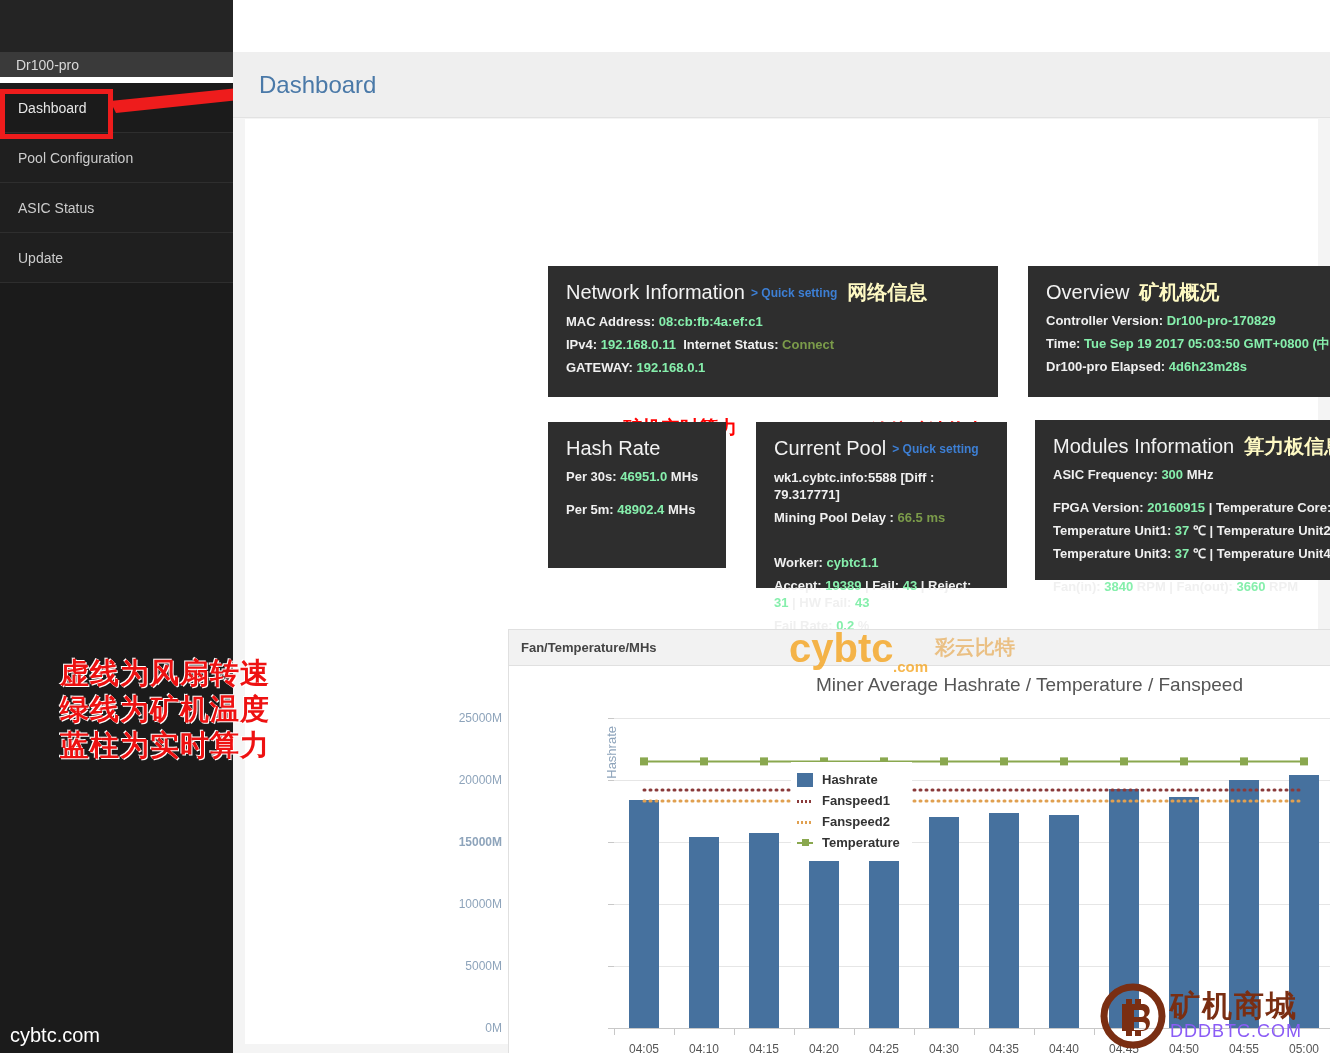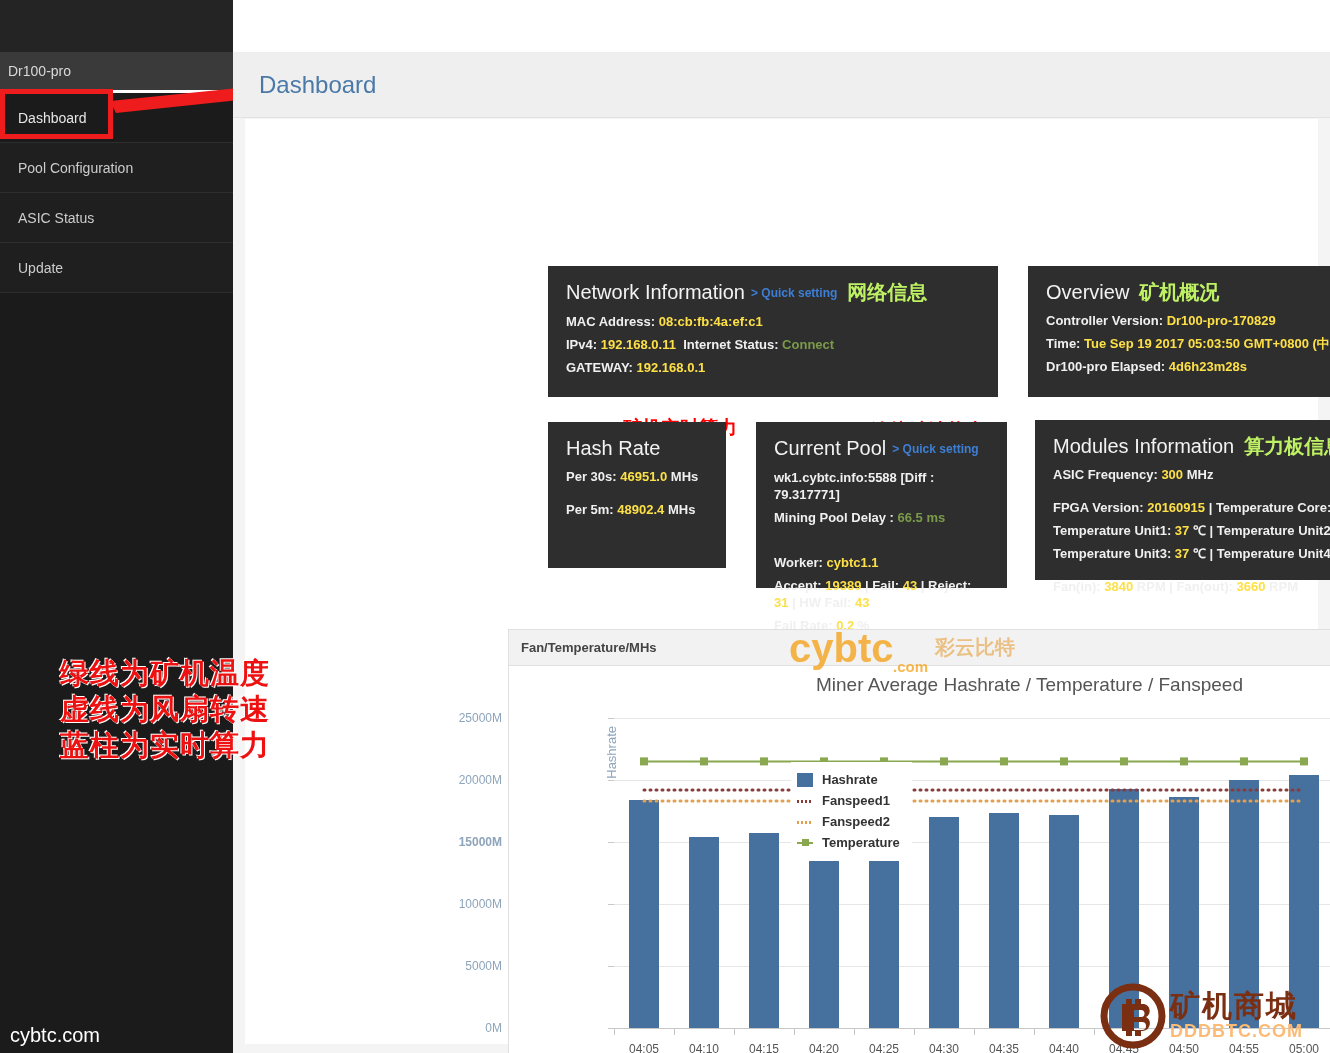--- a/index.html
+++ b/index.html
@@ -12,23 +12,23 @@
     position:relative;
   }
 
   
   #topstrip { position:absolute; left:0; top:0; width:1330px; height:52px; background:#242424; }
   #topstrip-right { position:absolute; left:233px; top:0; width:1097px; height:52px; background:#ffffff; }
 
   
   #sidebar { position:absolute; left:0; top:52px; width:233px; height:1001px; background:#1b1b1b; }
   .brand {
-    height:41px; background:#3a3a3a; color:#d8d8d8;
-    font-size:14px; display:flex; align-items:center; padding-left:8px;
-    border-bottom:3px solid #ffffff;
+    height:31px; background:#3a3a3a; color:#d8d8d8;
+    font-size:14px; display:flex; align-items:center; padding-left:16px;
+    border-bottom:6px solid #ffffff;
   }
   .navitem {
     height:50px; color:#ccc; font-size:14px;
     display:flex; align-items:center; padding-left:18px;
     border-bottom:1px solid #2e2e2e; background:#1f1f1f;
   }
   .navitem.active { background:#1b1b1b; color:#e6e6e6; }
   #navbox {
     position:absolute; left:0px; top:89px; width:113px; height:50px;
     border:5px solid #ee1c1c; pointer-events:none;
@@ -45,23 +45,23 @@
     height:66px; background:#efefef; border-bottom:1px solid #e2e2e2;
     display:flex; align-items:center; padding-left:26px;
   }
   #pagehead .t { font-size:24px; color:#4a79a8; font-weight:400; }
   #content { position:absolute; left:12px; top:67px; width:1073px; height:925px; background:#ffffff; }
 
   
   .panel { position:absolute; background:#2e2e2e; color:#fff; padding:14px 18px 10px 18px; }
   .ph { font-size:20px; font-weight:400; color:#f2f2f2; margin:0 0 8px 0; line-height:24px; }
   .ph .qs { font-size:12px; color:#3d7fd4; font-weight:bold; vertical-align:2px; margin-left:6px; }
-  .ph .cn { color:#bef264; font-weight:bold; font-size:20px; margin-left:10px; vertical-align:0px; }
+  .ph .cn { color:#fef9c3; font-weight:bold; font-size:20px; margin-left:10px; vertical-align:0px; }
   .row { font-size:13px; font-weight:bold; line-height:17px; margin:6px 0; color:#f0f0f0; }
-  .v { color:#fde047; font-weight:bold; }
+  .v { color:#86efac; font-weight:bold; }
   .vg { color:#7b9b4a; font-weight:bold; }
 
   #p-net { left:303px; top:147px; width:450px; height:131px; }
   #p-over { left:783px; top:147px; width:455px; height:131px; }
   #p-hash { left:303px; top:303px; width:178px; height:146px; }
   #p-pool { left:511px; top:303px; width:251px; height:166px; }
   #p-mod  { left:790px; top:301px; width:454px; height:160px; }
 
   .cn-float { position:absolute; color:#ff0000; font-weight:bold; font-size:19px; white-space:nowrap; }
   #cn-hash { left:378px; top:296px; }
@@ -118,21 +118,21 @@
   
   #annot {
     position:absolute; left:60px; top:655px; font-size:29px; font-weight:bold;
     color:#ee1111; line-height:36px; white-space:nowrap; letter-spacing:1px;
     text-shadow:1px 1px 0 #fff, -1px -1px 0 #fff;
   }
 
   
   #wm-logo { position:absolute; right:4px; bottom:2px; width:226px; height:70px; }
   .logo-cn { font-size:30px; font-weight:bold; color:#7a2e12; letter-spacing:2px; line-height:30px; }
-  .logo-en { font-size:18px; font-weight:bold; color:#fdba74; letter-spacing:1px; line-height:20px; }
+  .logo-en { font-size:18px; font-weight:normal; color:#8b5cf6; letter-spacing:1px; line-height:20px; }
 </style>
 </head>
 <body>
 
 <div id="topstrip">
   <div id="topstrip-right"></div>
 </div>
 
 <div id="sidebar">
   <div class="brand">Dr100-pro</div>
@@ -418,22 +418,22 @@
 
     <svg id="wm-cybtc" viewBox="0 0 250 55">
       <text x="4" y="38" font-family="Liberation Sans, sans-serif" font-size="40" font-weight="bold" fill="#f5a623" opacity="0.82">cybtc</text>
       <text x="108" y="48" font-family="Liberation Sans, sans-serif" font-size="15" font-weight="bold" fill="#f5a623" opacity="0.8">.com</text>
       <text x="150" y="30" font-family="DejaVu Sans, sans-serif" font-size="20" font-weight="bold" fill="#e8b060" opacity="0.75">彩云比特</text>
     </svg>
   </div>
 </div>
 
 <div id="annot">
+  <div>虚线为风扇转速</div>
   <div>绿线为矿机温度</div>
-  <div>虚线为风扇转速</div>
   <div>蓝柱为实时算力</div>
 </div>
 
 <div id="wm-logo" style="display:flex;align-items:center;">
   <svg width="66" height="66" viewBox="0 0 66 66">
     <circle cx="33" cy="33" r="29" fill="none" stroke="#7a2e12" stroke-width="7"></circle>
     <path d="M26 16h6v5h3v-5h6v5h3a7 7 0 0 1 2 13 7.5 7.5 0 0 1-3 14h-2v5h-6v-5h-3v5h-6v-5h-4V21h4zm8 11v7h7a3.5 3.5 0 0 0 0-7zm0 12v8h8a4 4 0 0 0 0-8z" fill="#7a2e12"></path>
   </svg>
   <div style="margin-left:4px;">
     <div class="logo-cn">矿机商城</div>

